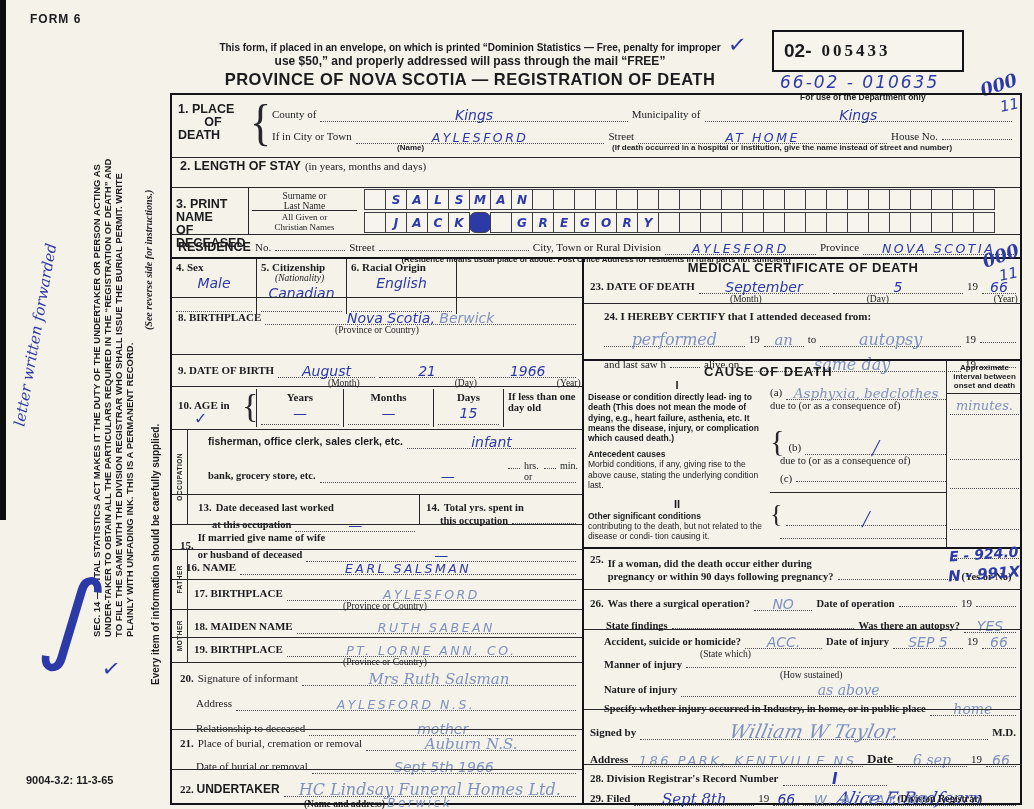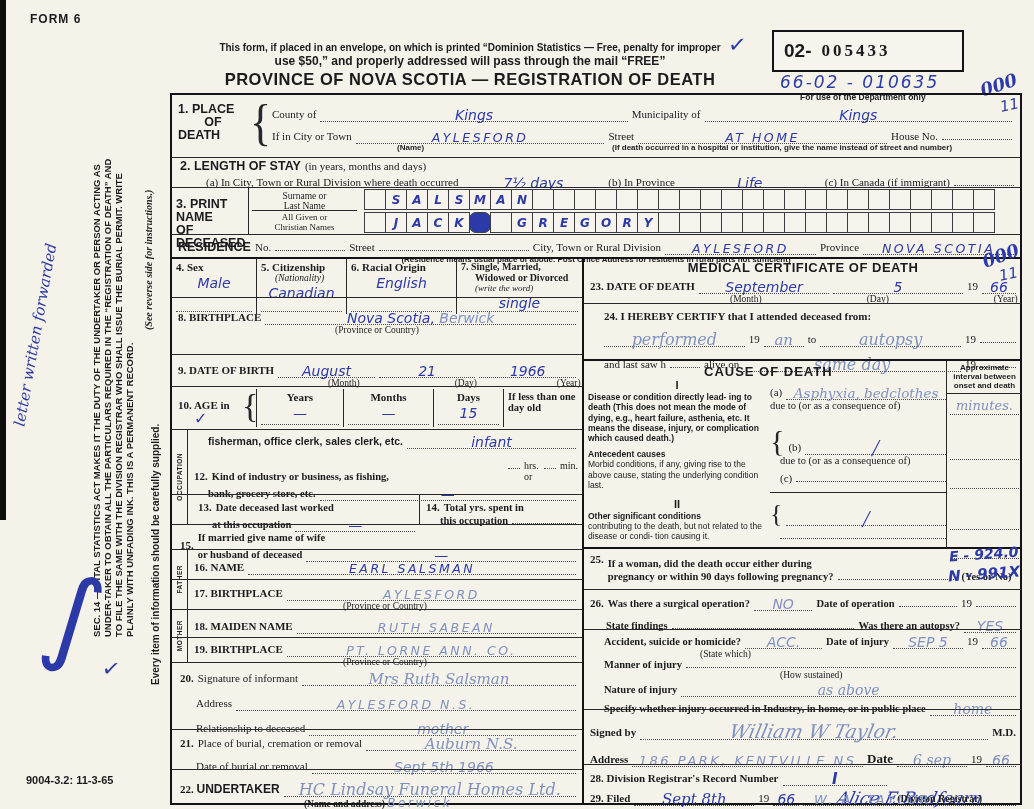--- a/index.html
+++ b/index.html
@@ -89,28 +89,20 @@
       </div>
       <div class="abs tiny" style="left:225px;top:48px;">(Name)</div>
       <div class="abs tiny" style="left:440px;top:48px;">(If death occurred in a hospital or institution, give the name instead of street and number)</div>
     </div>
 
     <div class="sec bt" style="top:62px;height:30px;">
       <div class="line" style="margin-left:2px;">
         <span class="bigl"><span>2.</span> <span>LENGTH OF STAY</span></span>
         <span class="lbl">(in years, months and days)</span>
       </div>
-      <div class="line" style="margin-left:28px;margin-top:0;">
-        <span class="lbl">(a) In City, Town or Rural Division where death occurred</span>
-        <span class="dl"><span class="hw">7½ days</span></span>
-        <span class="lbl">(b) In Province</span>
-        <span class="dl"><span class="hw">Life</span></span>
-        <span class="lbl">(c) In Canada (if immigrant)</span>
-        <span class="dl" style="max-width:60px;"></span>
-      </div>
     </div>
 
     <div class="sec bt" style="top:92px;height:47px;">
       <div class="abs bigl" style="left:4px;top:10px;width:72px;">
         <span>3.</span>
         <span>PRINT NAME</span><br>
         <span>OF DECEASED</span>
       </div>
       <div class="abs" style="left:76px;top:0;bottom:0;width:1px;background:#26262b;"></div>
       <div class="abs c" style="left:80px;top:3px;width:105px;font-size:9.5px;line-height:1.1;">
@@ -210,26 +202,20 @@
         </div>
         <div style="width:90px;border-right:1px solid #26262b;display:flex;flex-direction:column;padding:2px 4px;box-sizing:border-box;">
           <span class="num"><span>5.</span> <span class="lbl">Citizenship</span></span>
           <span class="lbl" style="font-style:italic;font-size:9.5px;margin-left:14px;">(Nationality)</span>
           <span class="dl" style="margin-top:auto;"><span class="hw">Canadian</span></span>
         </div>
         <div style="width:110px;border-right:1px solid #26262b;display:flex;flex-direction:column;padding:2px 4px;box-sizing:border-box;">
           <span class="num"><span>6.</span> <span class="lbl">Racial Origin</span></span>
           <span class="dl" style="margin-top:auto;"><span class="hw">English</span></span>
         </div>
-        <div style="flex:1;display:flex;flex-direction:column;padding:2px 4px;box-sizing:border-box;">
-          <span class="num" style="font-size:10px;"><span>7.</span> <span>Single, Married,</span></span>
-          <span class="lbl" style="font-size:10px;font-weight:bold;margin-left:14px;">Widowed or Divorced</span>
-          <span class="lbl" style="font-style:italic;font-size:9px;margin-left:14px;">(write the word)</span>
-          <span class="dl" style="margin-top:auto;"><span class="hw">single</span></span>
-        </div>
       </div>
 
       <div class="sec bt" style="top:38px;height:40px;">
         <div class="line" style="margin-top:8px;">
           <span class="num"><span>8.</span> <span>BIRTHPLACE</span></span>
           <span class="dl"><span class="hw"><span>Nova  Scotia,</span> <span class="hw2">Berwick</span></span></span>
         </div>
         <div class="tiny c" style="font-weight:normal;font-family:'Liberation Serif',serif;font-size:9.5px;">(Province or Country)</div>
       </div>
 
@@ -281,21 +267,20 @@
       </div>
 
       <div class="sec bt" style="top:170px;height:35px;padding-left:22px;">
         <div class="line">
             <span class="num" style="font-family:'Liberation Sans',sans-serif;font-size:10.5px;margin-left:14px;">fisherman, office clerk, sales clerk, etc.</span>
           <span class="dl"><span class="hw">infant</span></span>
           </div>
       </div>
 
       <div class="sec" style="top:205px;height:30px;padding-left:22px;">
-        <div><span class="num">12.</span> <span class="num" style="font-size:10.5px;">Kind of industry or business, as fishing,</span></div>
         <div class="line">
             <span class="num" style="font-size:10.5px;margin-left:14px;">bank, grocery store, etc.</span>
           <span class="dl"><span class="hw">—</span></span>
           </div>
       </div>
 
       <div class="sec bt" style="top:235px;height:30px;padding:0 0 0 22px;display:flex;">
         <div style="width:225px;padding:2px 4px;box-sizing:border-box;">
           <div><span class="num">13.</span> <span class="num" style="font-size:10.5px;">Date deceased last worked</span></div>
           <div class="line">
@@ -321,21 +306,21 @@
                 <span class="num" style="font-size:10.5px;">or husband of deceased</span>
               <span class="dl"><span class="hw">—</span></span>
               </span>
           </span>
         </div>
       </div>
 
       <div class="strip" style="top:290px;height:60px;">
         <span class="vt">FATHER</span>
       </div>
-      <div class="sec bt" style="top:290px;height:30px;padding-left:22px;">
+      <div class="sec bt" style="top:290px;height:30px;padding-left:14px;">
         <div class="line" style="margin-top:6px;">
           <span class="num"><span>16.</span> <span>NAME</span></span>
           <span class="dl"><span class="hw caps">EARL   SALSMAN</span></span>
         </div>
       </div>
       <div class="sec bt" style="top:320px;height:30px;padding-left:22px;">
         <div class="line" style="margin-top:2px;">
           <span class="num"><span>17.</span> <span>BIRTHPLACE</span></span>
           <span class="dl"><span class="hw hw2 caps">AYLESFORD</span></span>
         </div>

